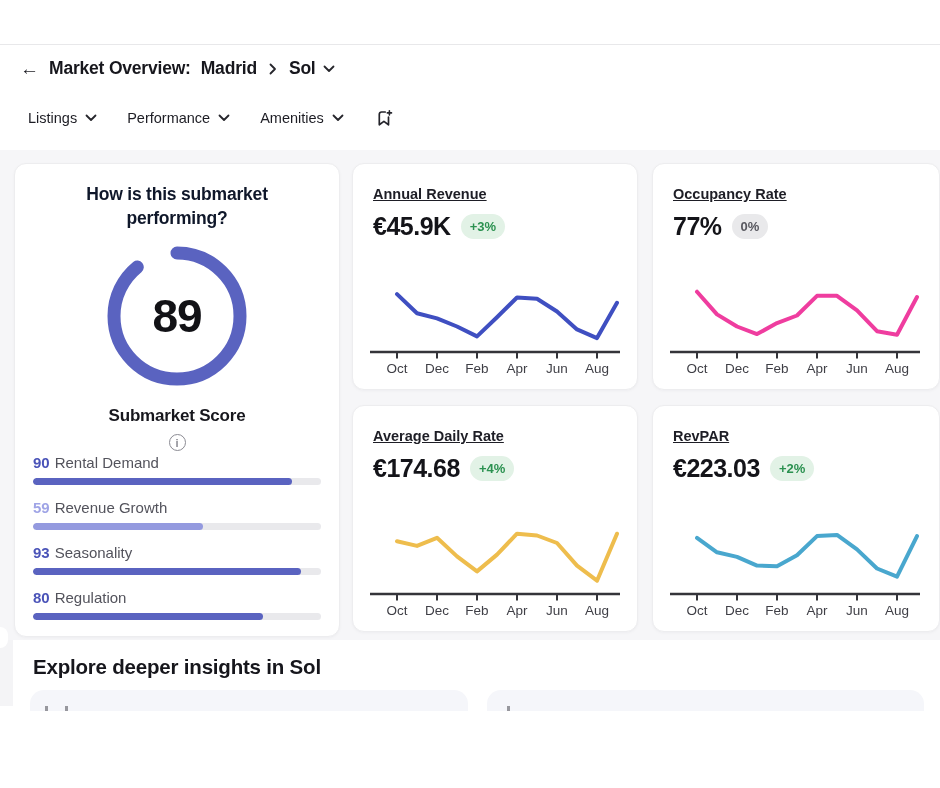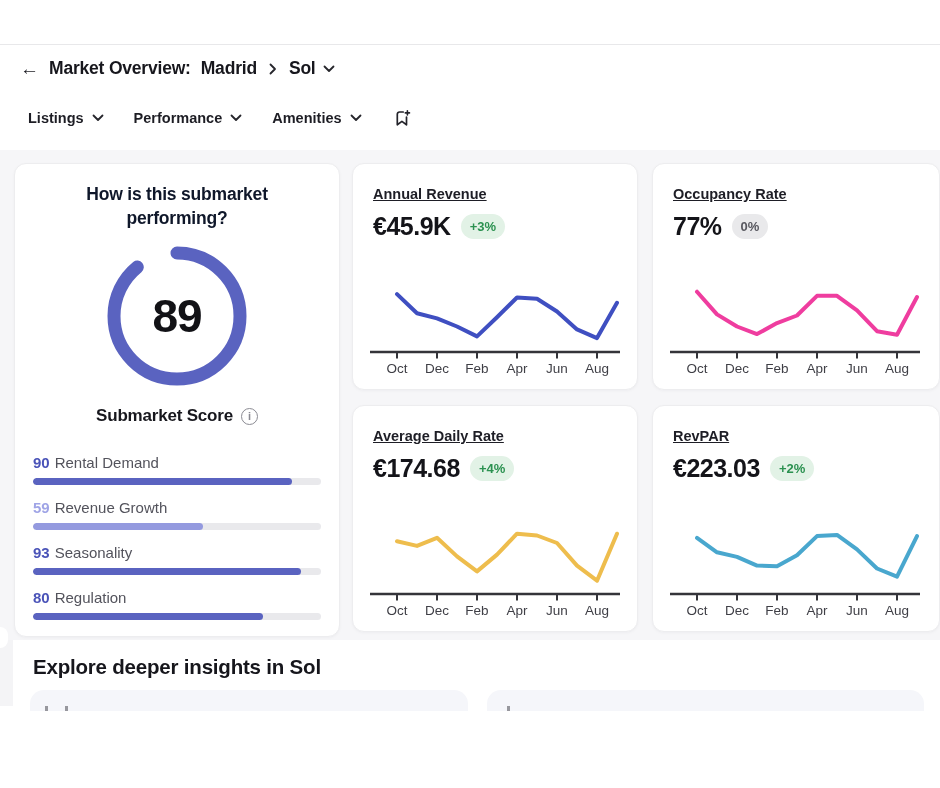--- a/index.html
+++ b/index.html
@@ -9,40 +9,40 @@
 
   
   .top-divider { position:absolute; left:0; top:44px; width:940px; height:1px; background:#E8E8EA; }
   .page-header { position:absolute; left:20px; top:58px; display:flex; align-items:center; gap:10px; }
   .back-btn { font-size:19px; color:#1b1b22; line-height:1; cursor:pointer; }
   .crumb { font-size:17.5px; font-weight:700; letter-spacing:-0.2px; color:#17171d; }
   .crumb-sep { display:flex; align-items:center; margin:0 2px; }
   .submarket-dd { display:flex; align-items:center; gap:7px; cursor:pointer; }
 
   .filter-row { position:absolute; left:28px; top:108px; display:flex; align-items:center; gap:30px; }
-  .filter-item { display:flex; align-items:center; gap:8px; font-size:14.5px; font-weight:700; color:#1d1d24; cursor:pointer;justify-content:space-between; }
+  .filter-item { display:flex; align-items:center; gap:8px; font-size:14.5px; font-weight:400; color:#1d1d24; cursor:pointer;justify-content:space-between; }
   .bookmark-btn { display:flex; align-items:center; cursor:pointer; }
 
   
   .dash-bg { position:absolute; left:0; top:150px; width:940px; height:490px; background:#F6F6F8; }
   .left-gutter { position:absolute; left:0; top:640px; width:13px; height:66px; background:#F4F4F6; }
   .edge-notch { position:absolute; left:-8px; top:627px; width:16px; height:21px; border-radius:8px; background:#ffffff; }
 
   .card { position:absolute; background:#ffffff; border:1px solid #EDEDEF; border-radius:12px;
           box-shadow:0 1px 3px rgba(20,20,40,0.04); }
 
   
   .score-card { left:14px; top:163px; width:326px; height:474px; }
   .score-q { position:absolute; top:18px; left:20px; right:20px; text-align:center;
              font-size:17.5px; line-height:24px; font-weight:700; color:#0f172a; letter-spacing:-0.2px; }
   .gauge-wrap { position:absolute; top:79px; left:50%; transform:translateX(-50%); width:146px; height:146px; }
   .gauge-score { position:absolute; inset:0; display:flex; align-items:center; justify-content:center;
                  font-size:46px; font-weight:700; color:#121216; letter-spacing:-1px; }
   .score-label-row { position:absolute; top:242px; left:0; right:0; display:flex; align-items:center;
-                     justify-content:center; gap:8px; }
+                     justify-content:center; gap:8px;flex-direction:column; }
   .score-label { font-size:17px; font-weight:700; color:#17171d; letter-spacing:-0.2px; }
   .info-icon { width:17px; height:17px; border:1.5px solid #8B8B93; border-radius:50%; display:inline-flex;
                align-items:center; justify-content:center; font-size:11px; font-weight:700; color:#8B8B93; cursor:pointer; }
   .score-bars { position:absolute; left:18px; right:18px; top:288px; }
   .bar-row { margin-bottom:12px; }
   .bar-label { font-size:15px; line-height:21px; color:#53535C; }
   .bar-label b { font-weight:700; margin-right:5px; }
   .bar-row.dark  .bar-label b { color:#4A53B8; }
   .bar-row.light .bar-label b { color:#9FA4E6; }
   .bar-track { margin-top:5px; height:7px; border-radius:4px; background:#E9E9EC; overflow:hidden; }

